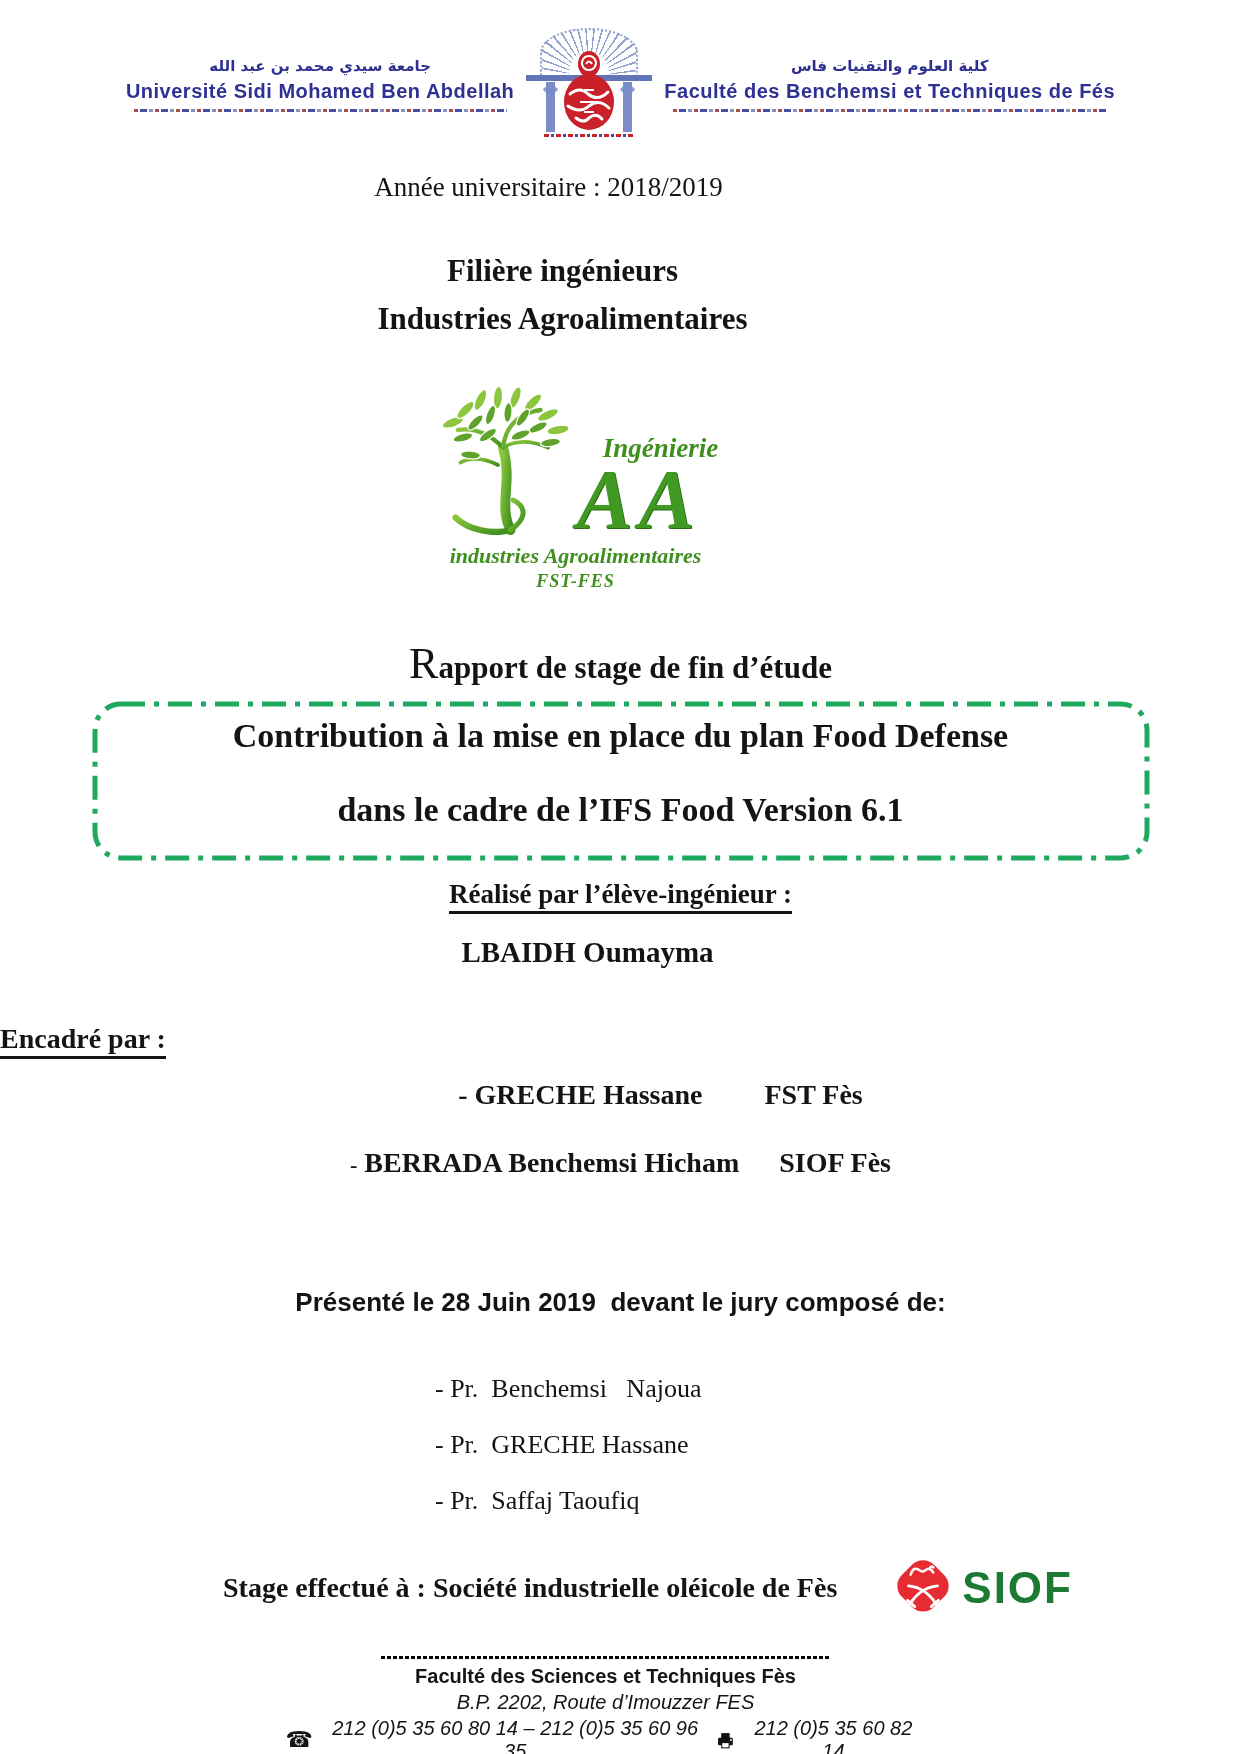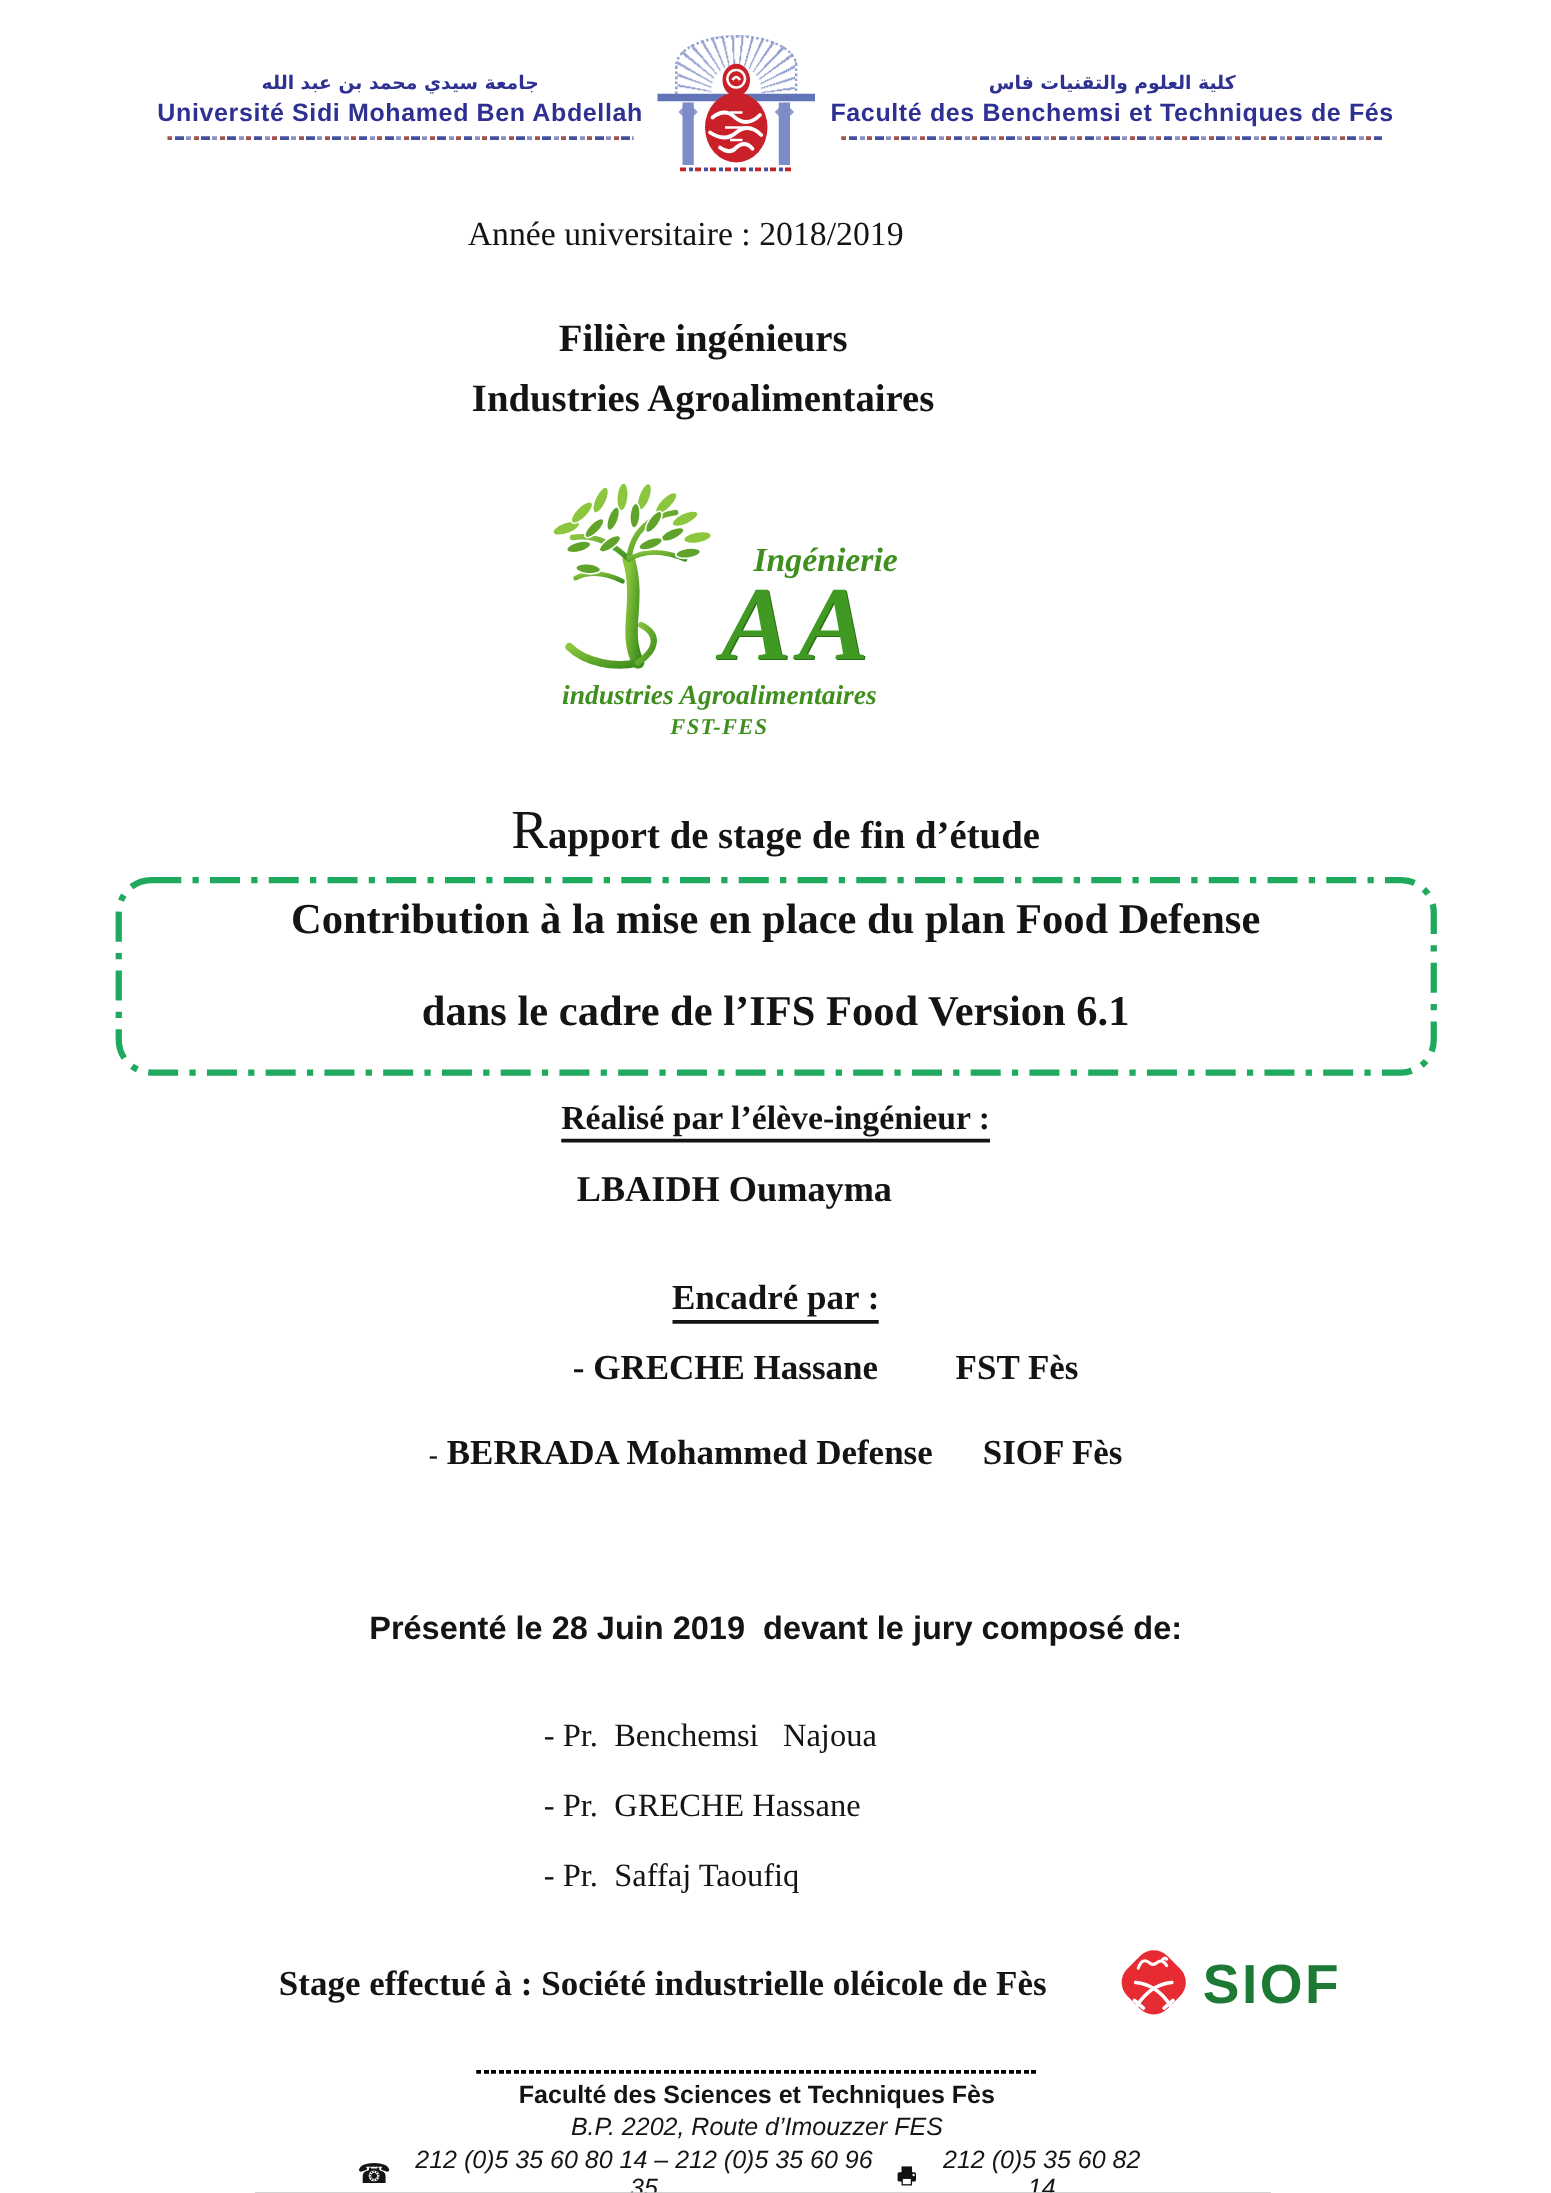--- a/index.html
+++ b/index.html
@@ -56,21 +56,21 @@
   .rapport .big-r { font-size: 44px; font-weight: normal; }
   .title-box { position: relative; margin: 12px auto 0; width: 1058px; height: 160px; text-align: center; padding-top: 18px; }
   .title-box svg.border { position: absolute; inset: 0; }
   .title-line { font-weight: bold; font-size: 34px; line-height: 1.0; position: relative; }
   .title-line + .title-line { margin-top: 40px; }
 
   
   .realise { margin-top: 18px; text-align: center; }
   .realise span { font-weight: bold; font-size: 27px; border-bottom: 3px solid #141414; padding-bottom: 2px; }
   .author-name { margin-top: 26px; text-align: center; font-weight: bold; font-size: 29px; position: relative; left: -33px; }
-  .encadre { margin-top: 54px; text-align: center; }
+  .encadre { margin-top: 54px; }
   .encadre span { font-weight: bold; font-size: 28px; border-bottom: 3px solid #141414; padding-bottom: 2px; }
   .sup-row { display: flex; justify-content: center; font-weight: bold; font-size: 28px; }
   .sup-row.r1 { margin-top: 24px; gap: 62px; position: relative; left: 40px; }
   .sup-row.r2 { margin-top: 36px; gap: 40px; font-size: 28px; }
   .sup-row .dash-small { font-size: 22px; }
 
   
   .presente { margin-top: 108px; text-align: center; font-family: "Liberation Sans", sans-serif; font-weight: bold; font-size: 26px; white-space: pre-wrap; }
   .jury { margin-top: 56px; margin-left: 435px; font-size: 26px; }
   .jury div { white-space: pre-wrap; margin-bottom: 26px; }
@@ -202,21 +202,21 @@
   <div class="author-name">LBAIDH Oumayma</div>
 
   <div class="encadre">
     <span>Encadré par :</span>
   </div>
   <div class="sup-row r1">
     <span><span>-</span> <span>GRECHE Hassane</span></span>
     <span>FST Fès</span>
   </div>
   <div class="sup-row r2">
-    <span><span class="dash-small">-</span> <span>BERRADA Mohammed Defense</span></span>
+    <span><span class="dash-small">-</span> <span>BERRADA Benchemsi Hicham</span></span>
     <span>SIOF Fès</span>
   </div>
 
   <div class="presente">Présenté le 28 Juin 2019  devant le jury composé de:</div>
   <div class="jury">
     <div>- Pr.  Benchemsi   Najoua</div>
     <div>- Pr.  GRECHE Hassane</div>
     <div>- Pr.  Saffaj Taoufiq</div>
   </div>
 

